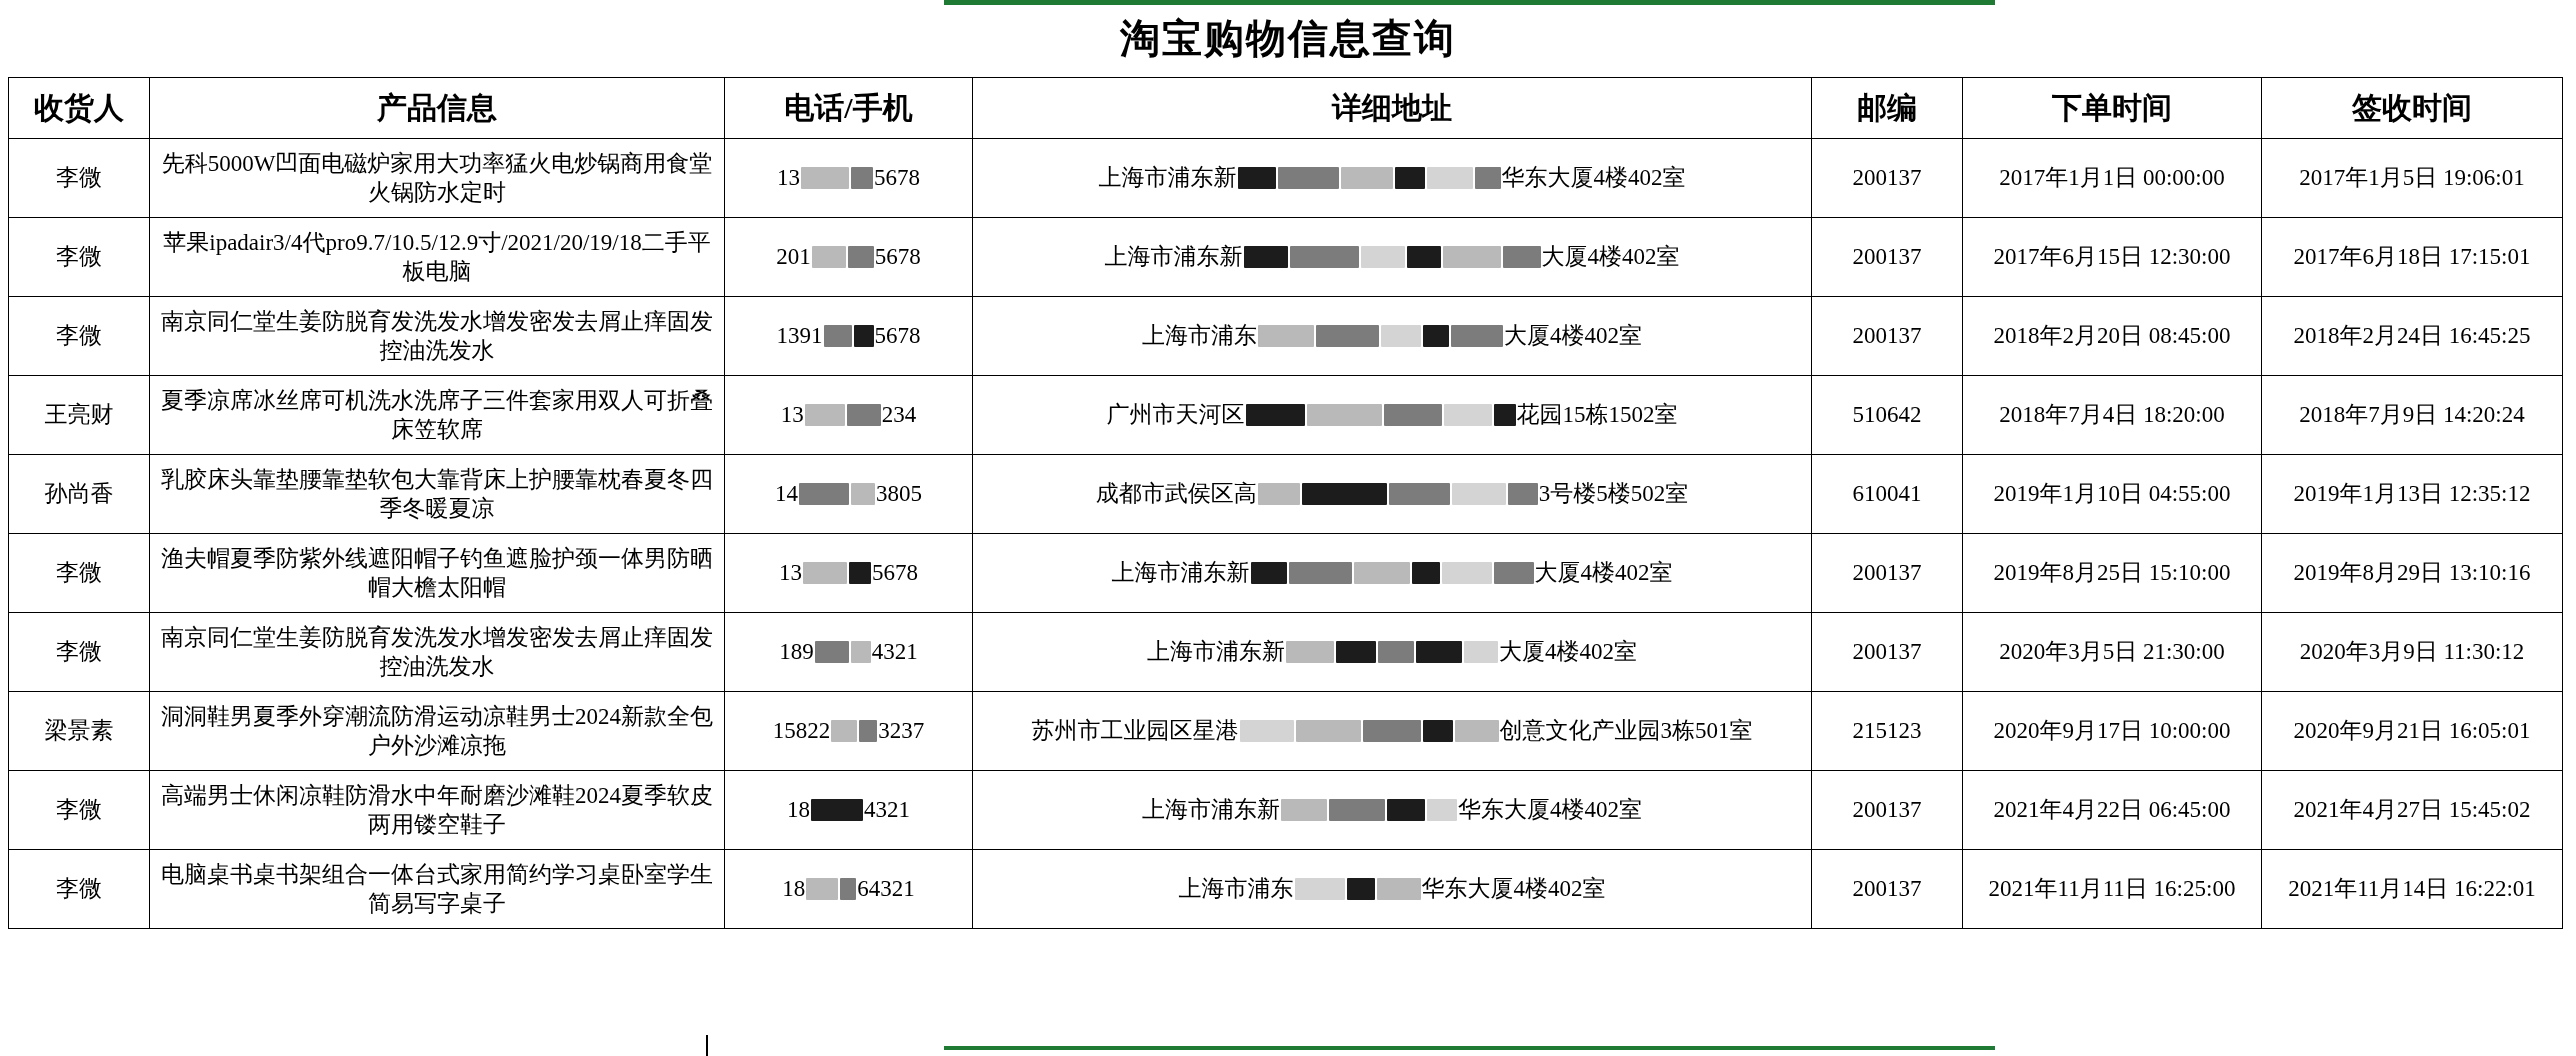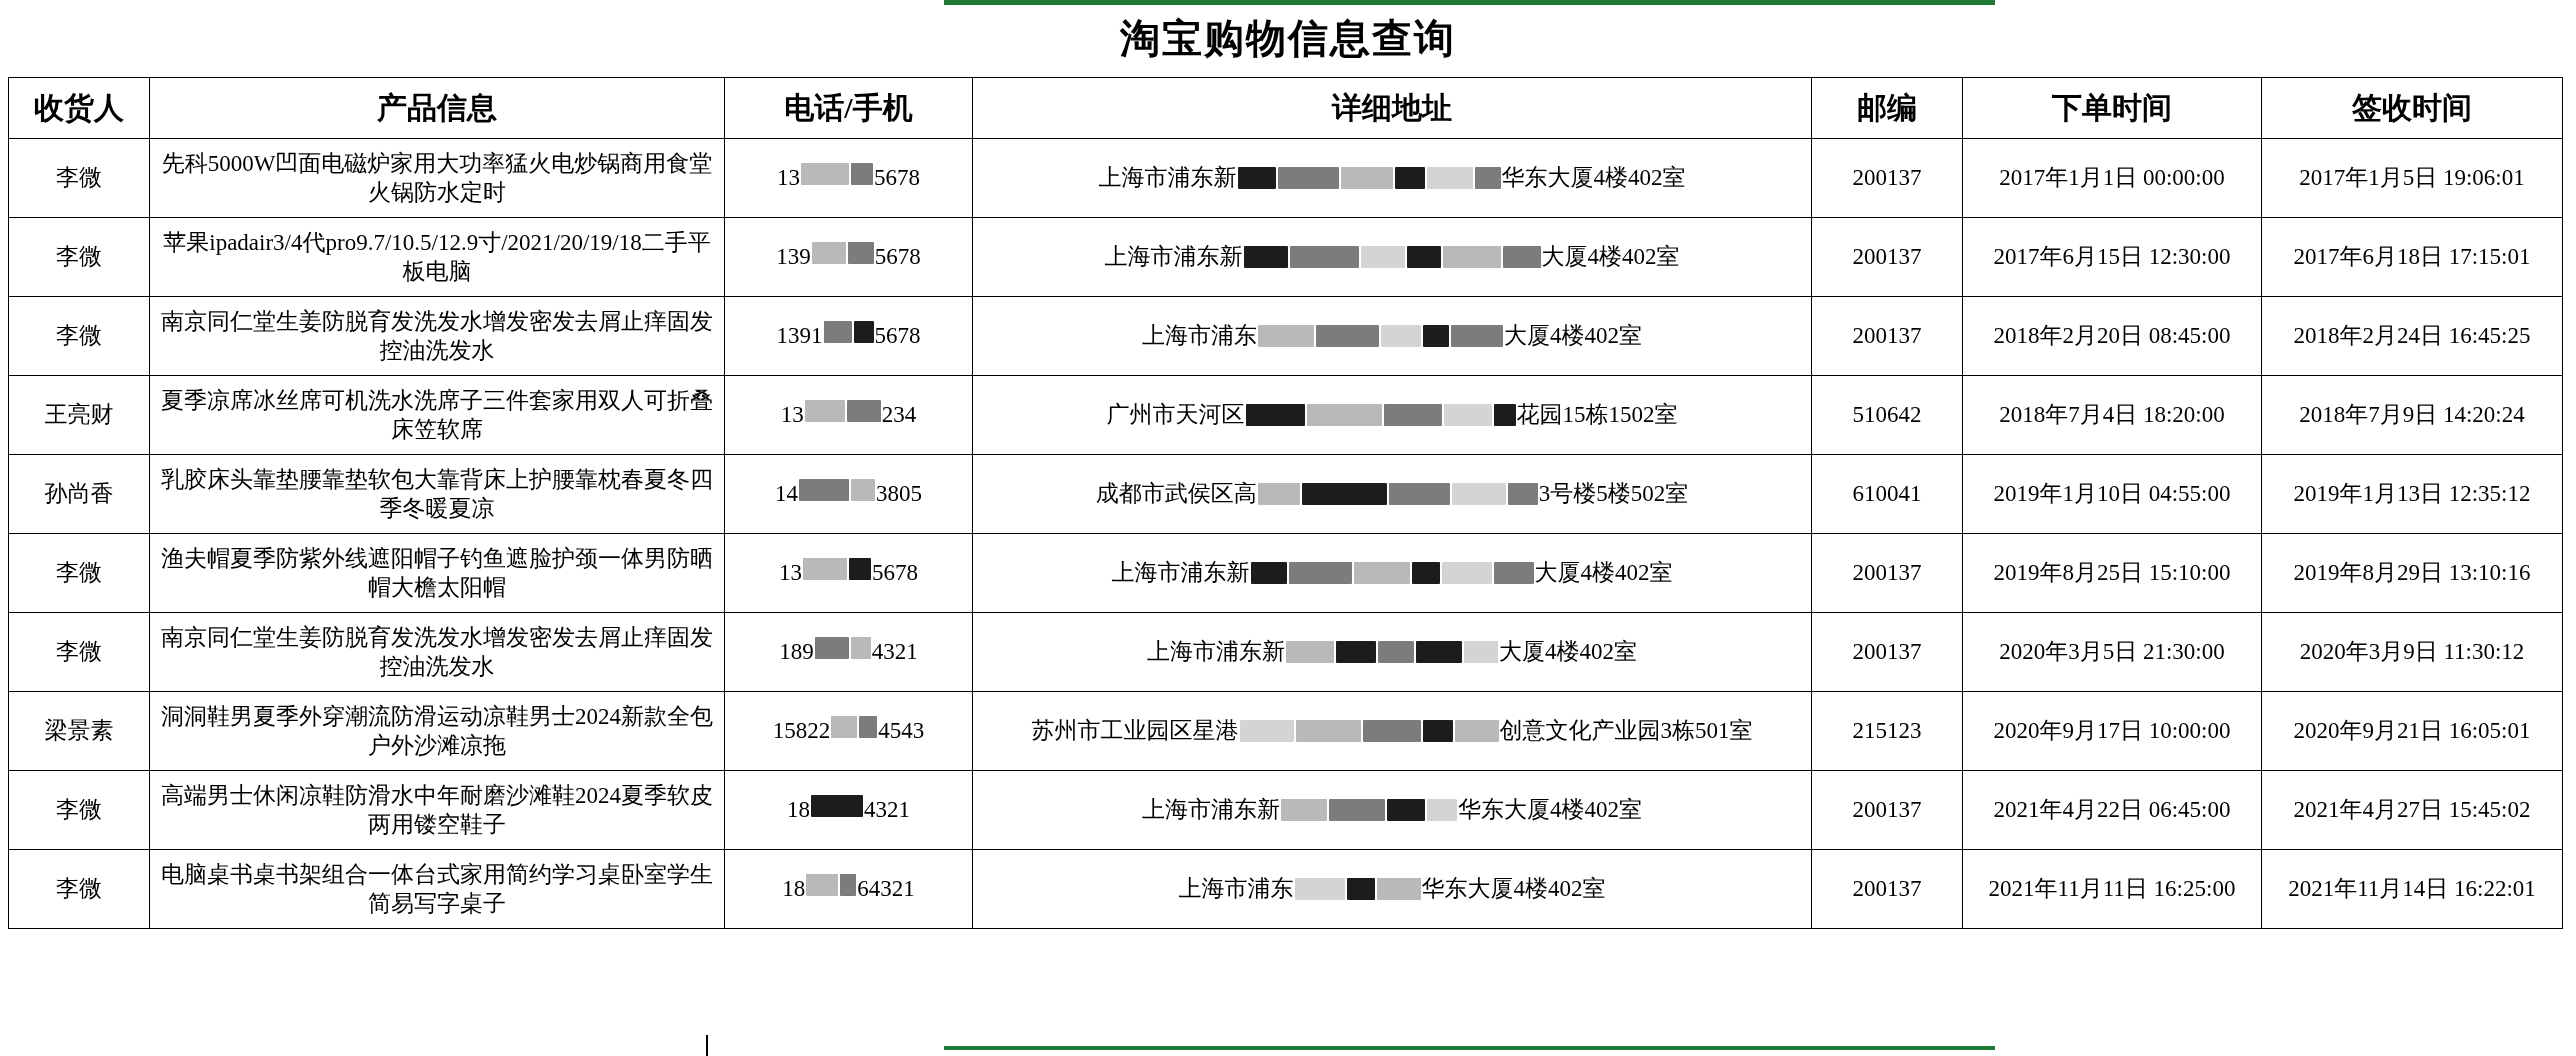--- a/index.html
+++ b/index.html
@@ -103,20 +103,21 @@
   .r-lite2{ background: #d4d4d4; }
 
   .addr-inner {
     display: inline-flex;
     align-items: center;
     justify-content: center;
     width: 100%;
   }
   .phone-inner {
     display: inline-flex;
+    align-items: center;
     justify-content: center;
     width: 100%;
   }
   
   .sel-border {
     position: absolute;
     left: 944px;
     top: 1046px;
     width: 1051px;
     height: 4px;
@@ -198,21 +199,21 @@
         <td>200137</td>
         <td>2017年1月1日 00:00:00</td>
         <td>2017年1月5日 19:06:01</td>
       </tr>
 
       <tr>
         <td>李微</td>
         <td class="product">苹果ipadair3/4代pro9.7/10.5/12.9寸/2021/20/19/18二手平板电脑</td>
         <td class="phone">
           <span class="phone-inner">
-            <span>139</span>
+            <span>201</span>
             <span class="redact r-light" style="width:34px"></span>
             <span class="redact r-mid" style="width:26px"></span>
             <span>5678</span>
           </span>
         </td>
         <td class="addr">
           <span class="addr-inner">
             <span>上海市浦东新</span>
             <span class="redact r-dark" style="width:44px"></span>
             <span class="redact r-mid" style="width:69px"></span>
@@ -365,21 +366,21 @@
       </tr>
 
       <tr>
         <td>梁景素</td>
         <td class="product">洞洞鞋男夏季外穿潮流防滑运动凉鞋男士2024新款全包户外沙滩凉拖</td>
         <td class="phone">
           <span class="phone-inner">
             <span>15822</span>
             <span class="redact r-light" style="width:26px"></span>
             <span class="redact r-mid" style="width:18px"></span>
-            <span>4543</span>
+            <span>3237</span>
           </span>
         </td>
         <td class="addr">
           <span class="addr-inner">
             <span>苏州市工业园区星港</span>
             <span class="redact r-lite2" style="width:54px"></span>
             <span class="redact r-light" style="width:65px"></span>
             <span class="redact r-mid" style="width:58px"></span>
             <span class="redact r-dark" style="width:30px"></span>
             <span class="redact r-light" style="width:44px"></span>

